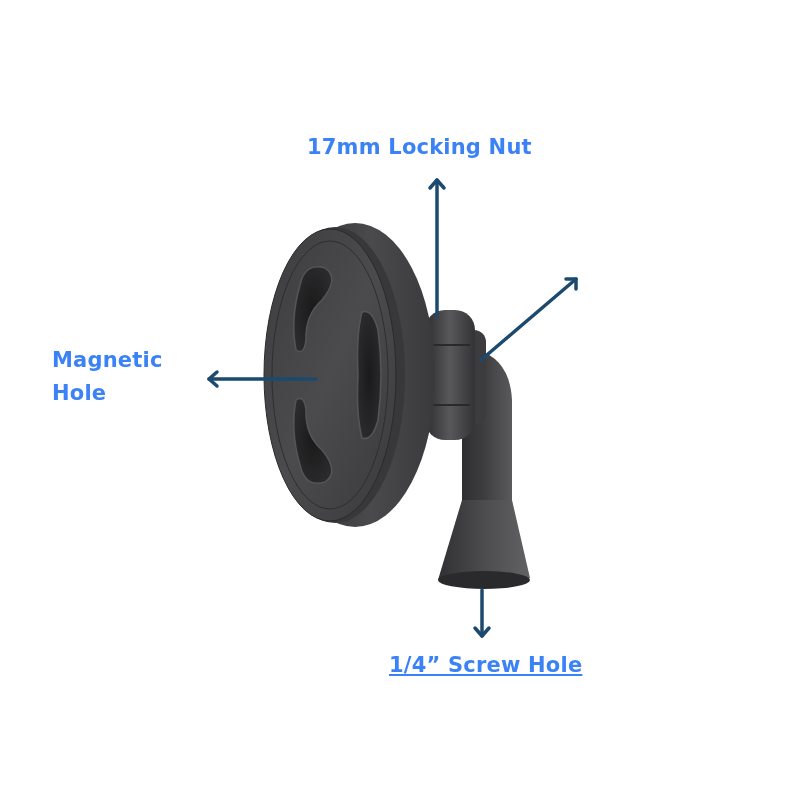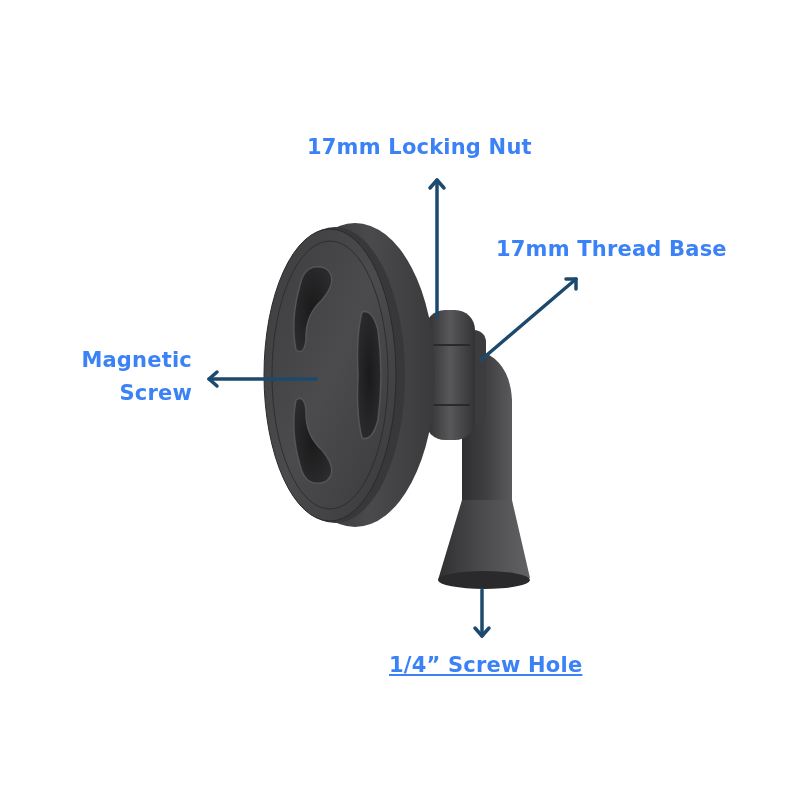--- a/index.html
+++ b/index.html
@@ -1,21 +1,21 @@
 <!DOCTYPE html>
 <html><head>
   <meta charset="utf-8">
   <style>
     html, body { margin: 0; padding: 0; background: #ffffff; }
     body { width: 800px; height: 800px; position: relative; overflow: hidden;
            font-family: "DejaVu Sans", "Liberation Sans", sans-serif; }
     .canvas { position: absolute; left: 0; top: 0; width: 800px; height: 800px; }
     .label { position: absolute; font-weight: bold; color: #3b82f6; font-size: 21px;
              letter-spacing: 0.2px; white-space: nowrap; line-height: 1.55; }
-    .label.center { text-align: right; }
+    .label.center { text-align: left; }
     svg { position: absolute; left: 0; top: 0; }
   </style>
 </head>
 <body>
 
 <div class="canvas">
 
   <svg width="800" height="800" viewBox="0 0 800 800">
     <defs>
       <linearGradient id="discFace" x1="0" y1="0" x2="1" y2="1">
@@ -97,20 +97,19 @@
       </g>
 
       <g>
         <line x1="482" y1="590" x2="482" y2="636"></line>
         <polyline points="475,628 482,636 489,628"></polyline>
       </g>
     </g>
   </svg>
 
   <div class="label" style="left:307px; top:131px;">17mm Locking Nut</div>
-  <div class="label" style="left:496px; top:233px;">17mm Thread Base</div>
   <div class="label center" style="left:52px; top:344px; width:140px;">
     <div>Magnetic</div>
-    <div>Screw</div>
+    <div>Hole</div>
   </div>
   <div class="label" style="left:389px; top:649px;text-decoration:underline;">1/4” Screw Hole</div>
 
 </div>
 
 </body></html>

